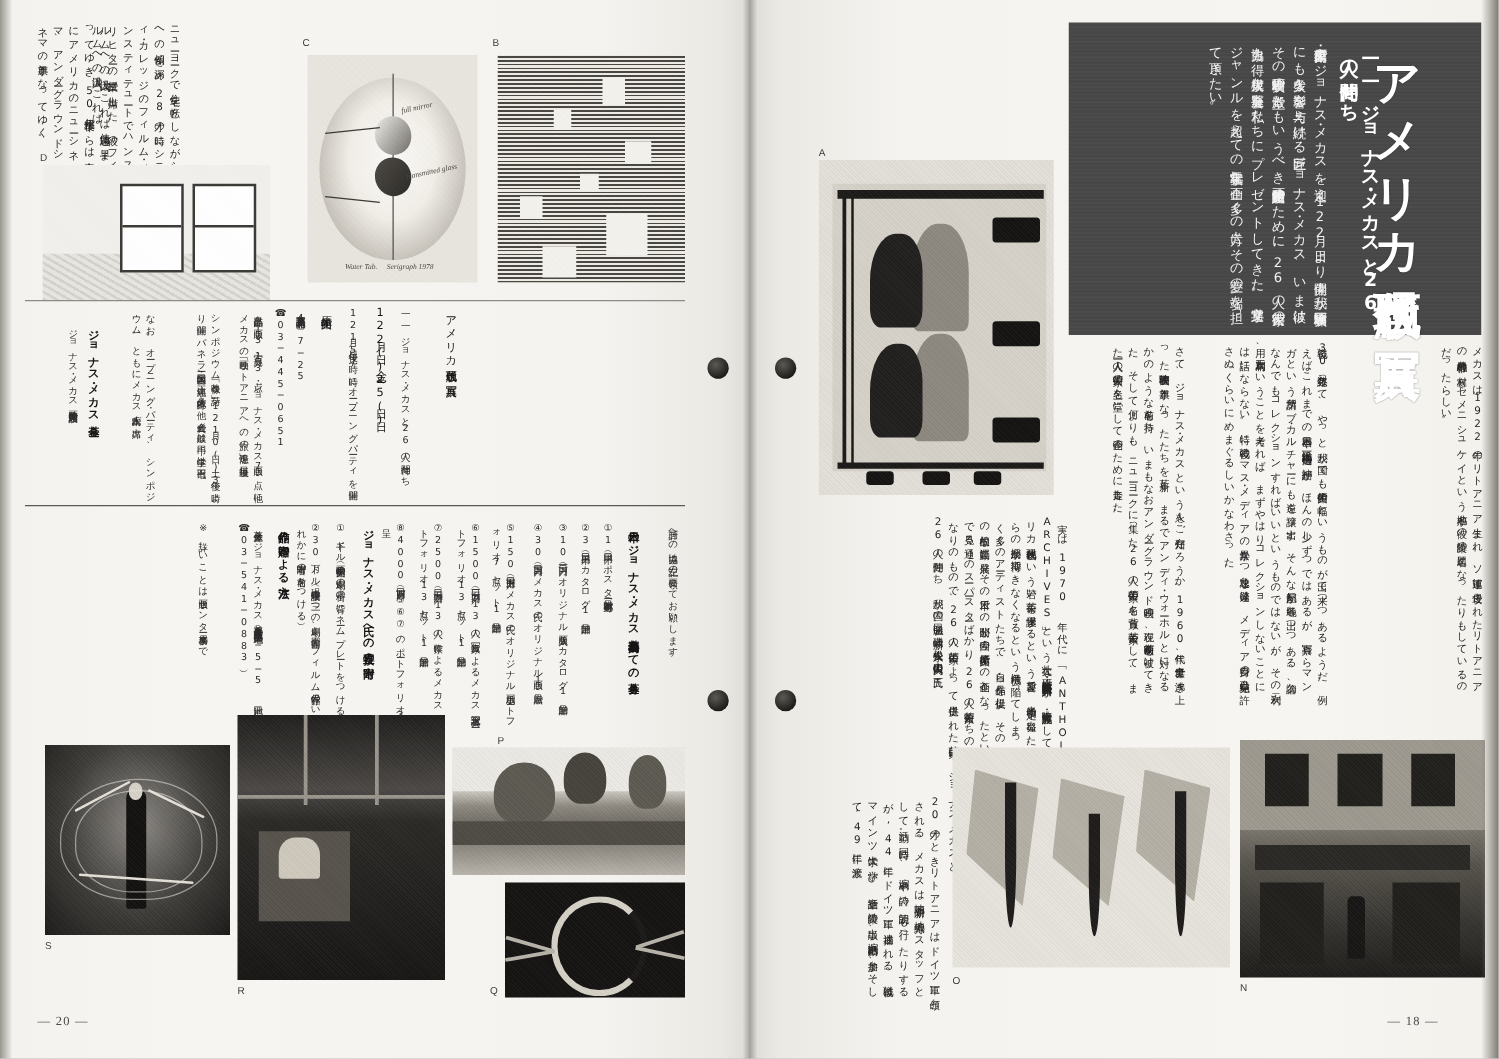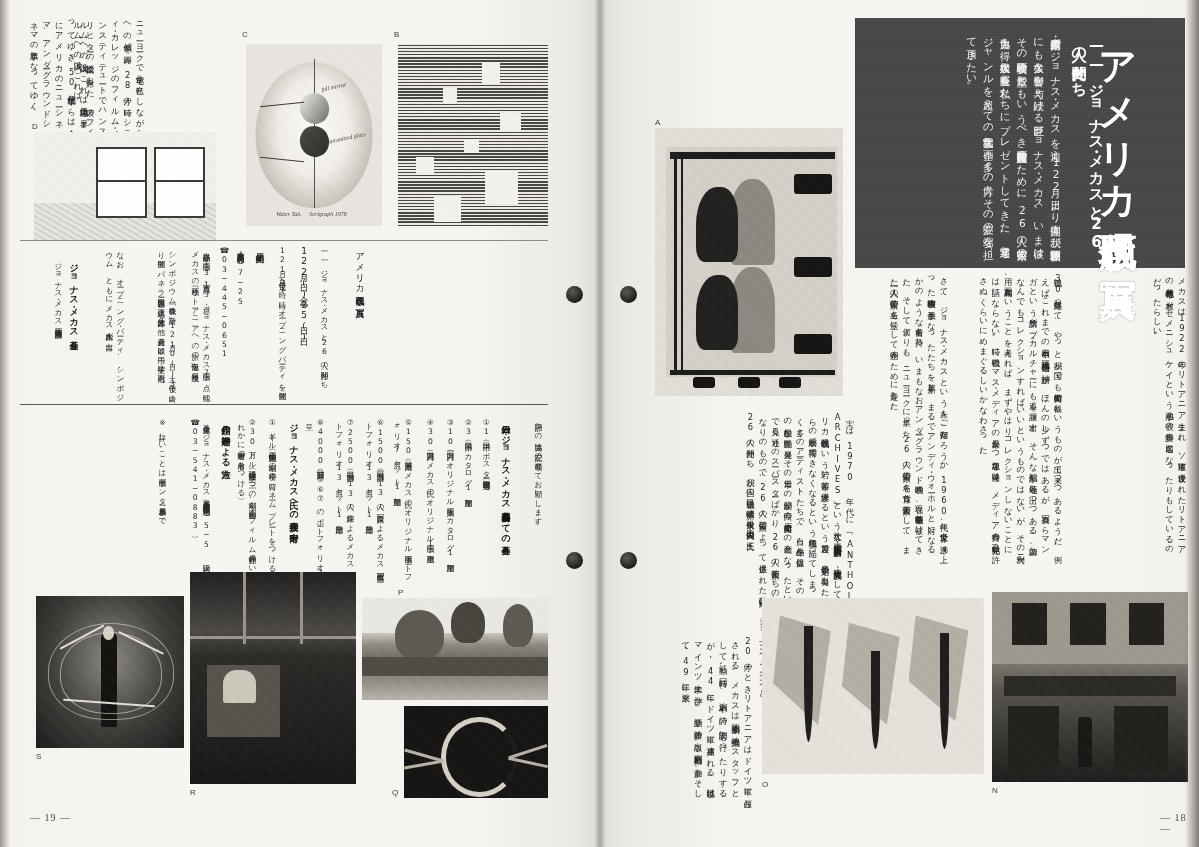--- a/index.html
+++ b/index.html
@@ -175,21 +175,21 @@
     <div class="win2" style="left:40%;top:6%;width:18%;height:22%;"></div>
     <div class="win2" style="left:70%;top:6%;width:18%;height:22%;"></div>
     <div class="sign" style="left:6%;top:44%;right:6%;height:11%;"></div>
     <div class="win2" style="left:8%;top:60%;width:26%;height:34%;"></div>
     <div class="win2" style="left:62%;top:60%;width:28%;height:34%;"></div>
     <div class="person" style="left:44%;top:66%;width:7%;height:26%;"></div>
     <div class="noise"></div>
   </div>
   <div class="fig-label" style="left:992px;top:786px;">N</div>
 
-  <div class="pageno" style="left:1160px;top:812px;">— 18 —</div>
+  <div class="pageno" style="left:1110px;top:812px;">— 18 —</div>
 
   <div class="vtext vt-body" style="left:24px;top:16px;width:66px;height:108px;">ルムへの没入はこれは使急速に早まってゆき、50年代後半からは完全にアメリカのニューシネマ、アンダーグラウンドシネマの旗手となってゆく。</div>
   <div class="vtext vt-body" style="left:98px;top:16px;width:48px;height:118px;">ニューヨークで住宅を転々としながら映画への傾倒を深め、28才の時にシティ・カレッジのフィルム・インスティテュートでハンス・リヒターの授業に出席した。彼のフィルムへの没入はこれは</div>
 
   <div class="fig-label" style="left:32px;top:122px;">D</div>
   <div class="img" id="fig-D" style="left:34px;top:132px;width:182px;height:108px;">
     <div class="wall"></div>
     <div class="win" style="left:34%;"></div>
     <div class="win" style="left:66%;"></div>
     <div class="noise" style="opacity:.12;"></div>
@@ -294,21 +294,21 @@
   <div class="img photo" id="fig-Q" style="left:404px;top:706px;width:144px;height:92px;">
     <div class="ring"></div>
     <div class="leg" style="left:0;top:52%;width:28%;transform:rotate(16deg);"></div>
     <div class="leg" style="left:0;top:62%;width:28%;transform:rotate(-10deg);"></div>
     <div class="leg" style="right:0;top:48%;width:28%;transform:rotate(-18deg);"></div>
     <div class="leg" style="right:0;top:60%;width:28%;transform:rotate(12deg);"></div>
     <div class="noise"></div>
   </div>
   <div class="fig-label" style="left:392px;top:788px;">Q</div>
 
-  <div class="pageno" style="left:30px;top:812px;">— 19 —</div>
+  <div class="pageno" style="left:30px;top:812px;">— 20 —</div>
 
   <div class="punch" style="left:566px;top:286px;"></div>
   <div class="punch" style="left:620px;top:286px;"></div>
   <div class="punch" style="left:566px;top:552px;"></div>
   <div class="punch" style="left:620px;top:552px;"></div>
 
   <div class="gutter"></div>
   <div class="edge-l"></div>
   <div class="edge-r"></div>
 </div>

